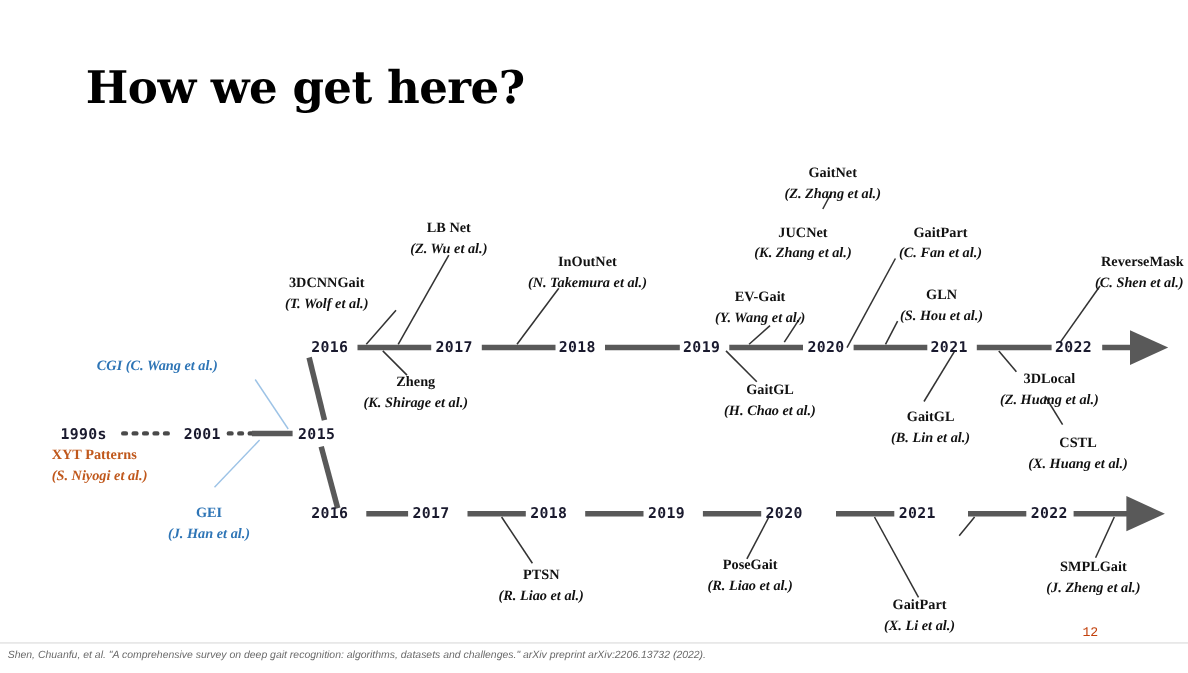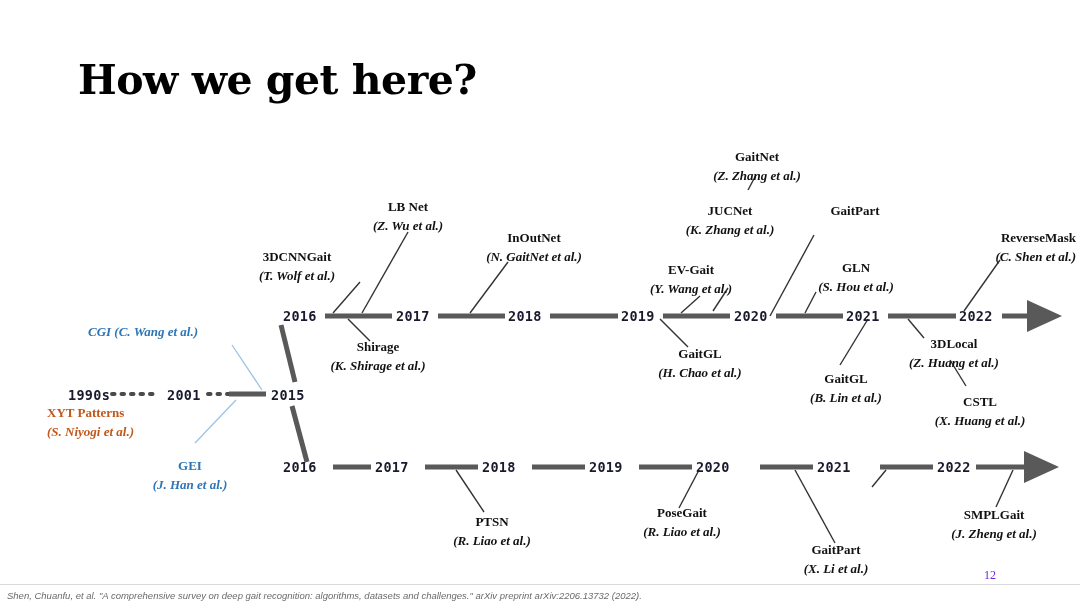--- a/index.html
+++ b/index.html
@@ -43,22 +43,22 @@
     background:#d9d9d9;
   }
   #footer{
     position:absolute;left:7px;top:590px;
     font-family:"Liberation Sans", sans-serif;
     font-style:italic;font-size:9.5px;color:#6b6b6b;
     white-space:nowrap;
   }
   #pageno{
     position:absolute;left:984px;top:568px;
-    font-family:Liberation Serif, serif;
-    font-size:12px;color:#6d28d9;
+    font-family:Liberation Mono, monospace;
+    font-size:12px;color:#c2410c;
   }
 </style>
 </head>
 <body>
 
 <div id="slide">
 
   <div id="title">How we get here?</div>
 
   <svg id="lines" viewBox="0 0 1080 612" width="1080" height="612">
@@ -132,21 +132,21 @@
       <line x1="886" y1="470" x2="872" y2="487"></line>
       <line x1="1013" y1="470" x2="996" y2="507"></line>
     </g>
 
     <g stroke="#9DC3E6" stroke-width="1.3" fill="none">
       <line x1="232" y1="345" x2="262" y2="390"></line>
       <line x1="195" y1="443" x2="236" y2="400"></line>
     </g>
   </svg>
 
-  <div class="yr" style="left:68px;top:387px;">1990s</div>
+  <div class="yr" style="left:55px;top:387px;">1990s</div>
   <div class="yr" style="left:167px;top:387px;">2001</div>
   <div class="yr" style="left:271px;top:387px;text-align:center;">2015</div>
 
   <div class="lbl lbl-l orange" style="left:47px;top:403px;">
     <div>XYT Patterns</div>
     <div class="au">(S. Niyogi et al.)</div>
   </div>
 
   <div class="lbl lbl-l blue" style="left:88px;top:322px;">
     <div class="au">CGI (C. Wang et al.)</div>
@@ -170,54 +170,55 @@
     <div class="au">(T. Wolf et al.)</div>
   </div>
 
   <div class="lbl" style="left:334px;top:197px;width:148px;">
     <div>LB Net</div>
     <div class="au">(Z. Wu et al.)</div>
   </div>
 
   <div class="lbl" style="left:434px;top:228px;width:200px;">
     <div>InOutNet</div>
-    <div class="au">(N. GaitNet et al.)</div>
+    <div class="au">(N. Takemura et al.)</div>
   </div>
 
   <div class="lbl" style="left:606px;top:260px;width:170px;">
     <div>EV-Gait</div>
     <div class="au">(Y. Wang et al.)</div>
   </div>
 
   <div class="lbl" style="left:634px;top:201px;width:192px;">
     <div>JUCNet</div>
     <div class="au">(K. Zhang et al.)</div>
   </div>
 
   <div class="lbl" style="left:672px;top:147px;width:170px;">
     <div>GaitNet</div>
     <div class="au">(Z. Zhang et al.)</div>
   </div>
 
   <div class="lbl" style="left:784px;top:201px;width:142px;">
     <div>GaitPart</div>
+    <div class="au">(C. Fan et al.)</div>
   </div>
 
   <div class="lbl" style="left:782px;top:258px;width:148px;">
     <div>GLN</div>
     <div class="au">(S. Hou et al.)</div>
   </div>
 
   <div class="lbl" style="left:928px;top:228px;width:148px;text-align:right;">
     <div>ReverseMask</div>
     <div class="au">(C. Shen et al.)</div>
   </div>
 
   <div class="lbl" style="left:294px;top:337px;width:168px;">
-    <div>Shirage</div>
+    <div>Zheng</div>
     <div class="au">(K. Shirage et al.)</div>
   </div>
 
   <div class="lbl" style="left:626px;top:344px;width:148px;">
     <div>GaitGL</div>
     <div class="au">(H. Chao et al.)</div>
   </div>
 
   <div class="lbl" style="left:772px;top:369px;width:148px;">
     <div>GaitGL</div>

